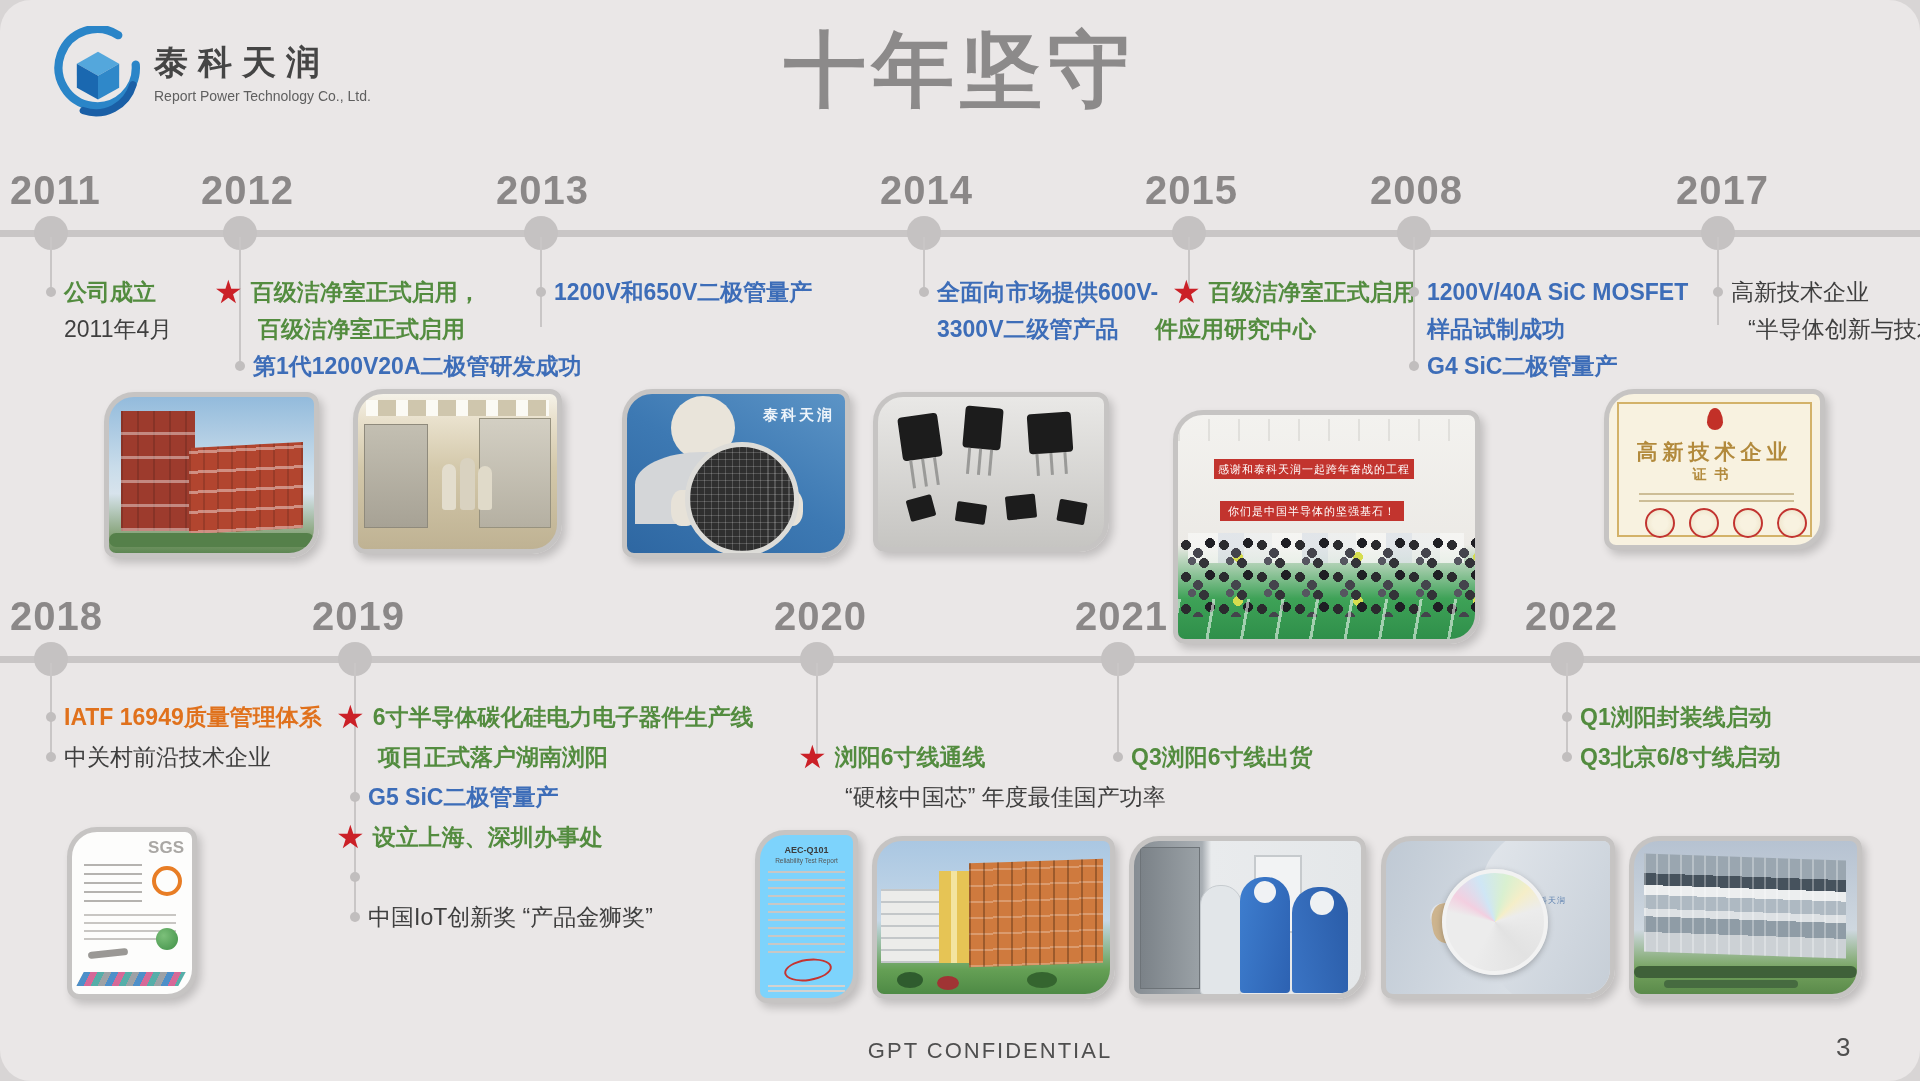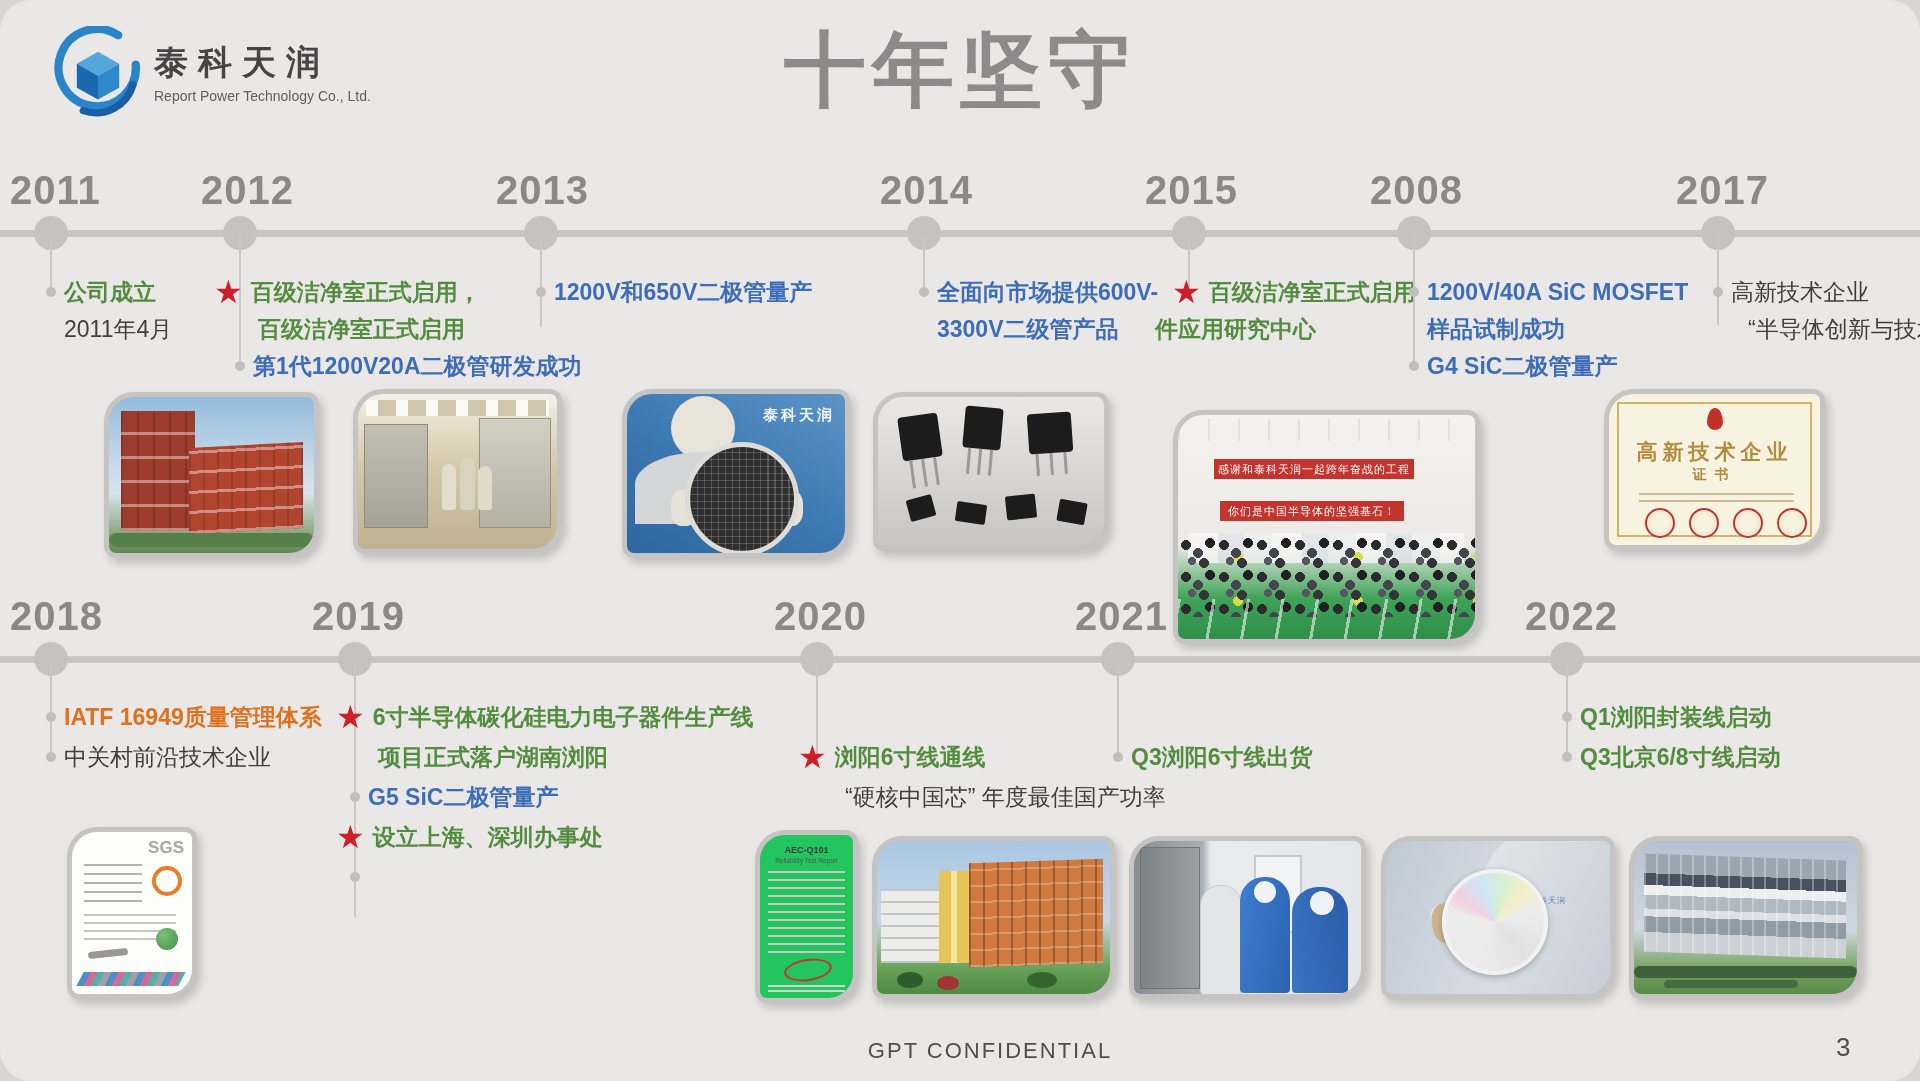--- a/index.html
+++ b/index.html
@@ -269,20 +269,24 @@
     <span class="mdot"></span>
     <span class="txt blue">G5 SiC二极管量产</span>
   </div>
   <div class="ml" style="left:336px;top:819px">
     <span class="star">★</span>
     <span class="txt green">设立上海、深圳办事处</span>
   </div>
   <div class="ml" style="left:350px;top:859px">
     <span class="mdot"></span>
   </div>
+  <div class="ml" style="left:350px;top:899px">
+    <span class="mdot"></span>
+    <span class="txt dark">中国IoT创新奖 “产品金狮奖”</span>
+  </div>
 
   <div class="ylabel" style="left:774px;top:594px">2020</div>
   <div class="tdot" style="left:800px;top:642px"></div>
   <div class="vline" style="left:816px;top:663px;height:96px"></div>
   <div class="ml" style="left:798px;top:739px">
     <span class="star">★</span>
     <span class="txt green">浏阳6寸线通线</span>
   </div>
   <div class="ml" style="left:845px;top:779px">
     <span class="txt dark">“硬核中国芯” 年度最佳国产功率</span>
@@ -315,21 +319,21 @@
     <div style="right:10px;top:34px;width:22px;height:22px;border-radius:50%;border:4px solid #e87d25"></div>
     <div style="left:12px;top:80px;width:92px;height:28px;
          background:repeating-linear-gradient(0deg,#c8c6c3 0 2px,transparent 2px 8px)"></div>
     <div style="right:14px;top:96px;width:22px;height:22px;border-radius:50%;
          background:radial-gradient(circle at 35% 35%,#7cc07a,#3f8f46)"></div>
     <div style="left:16px;top:118px;width:40px;height:7px;background:#9a9895;border-radius:4px;transform:rotate(-6deg)"></div>
     <div style="left:8px;bottom:8px;width:102px;height:14px;opacity:.85;transform:skewX(-28deg);
          background:repeating-linear-gradient(90deg,#2e7cc0 0 7px,#cf4f86 7px 14px,#38a09a 14px 21px,#8c9196 21px 28px)"></div>
   </div>
 
-  <div class="photo" style="left:755px;top:830px;width:103px;height:173px;background:#22c55e">
+  <div class="photo" style="left:755px;top:830px;width:103px;height:173px;background:#7dd3fc">
     <div style="left:0;top:10px;width:100%;text-align:center;font-size:9px;font-weight:bold;color:#3c3c3c">AEC-Q101</div>
     <div style="left:0;top:22px;width:100%;text-align:center;font-size:6.5px;color:#555">Reliability Test Report</div>
     <div style="left:8px;top:36px;width:77px;height:82px;
          background:repeating-linear-gradient(0deg,#c9c7c4 0 2px,transparent 2px 8px)"></div>
     <div style="left:24px;top:124px;width:44px;height:18px;border:2px solid #c53431;border-radius:50%;
          transform:rotate(-8deg)"></div>
     <div style="left:8px;bottom:6px;width:77px;height:10px;
          background:repeating-linear-gradient(0deg,#d4d2cf 0 2px,transparent 2px 5px)"></div>
   </div>
 

